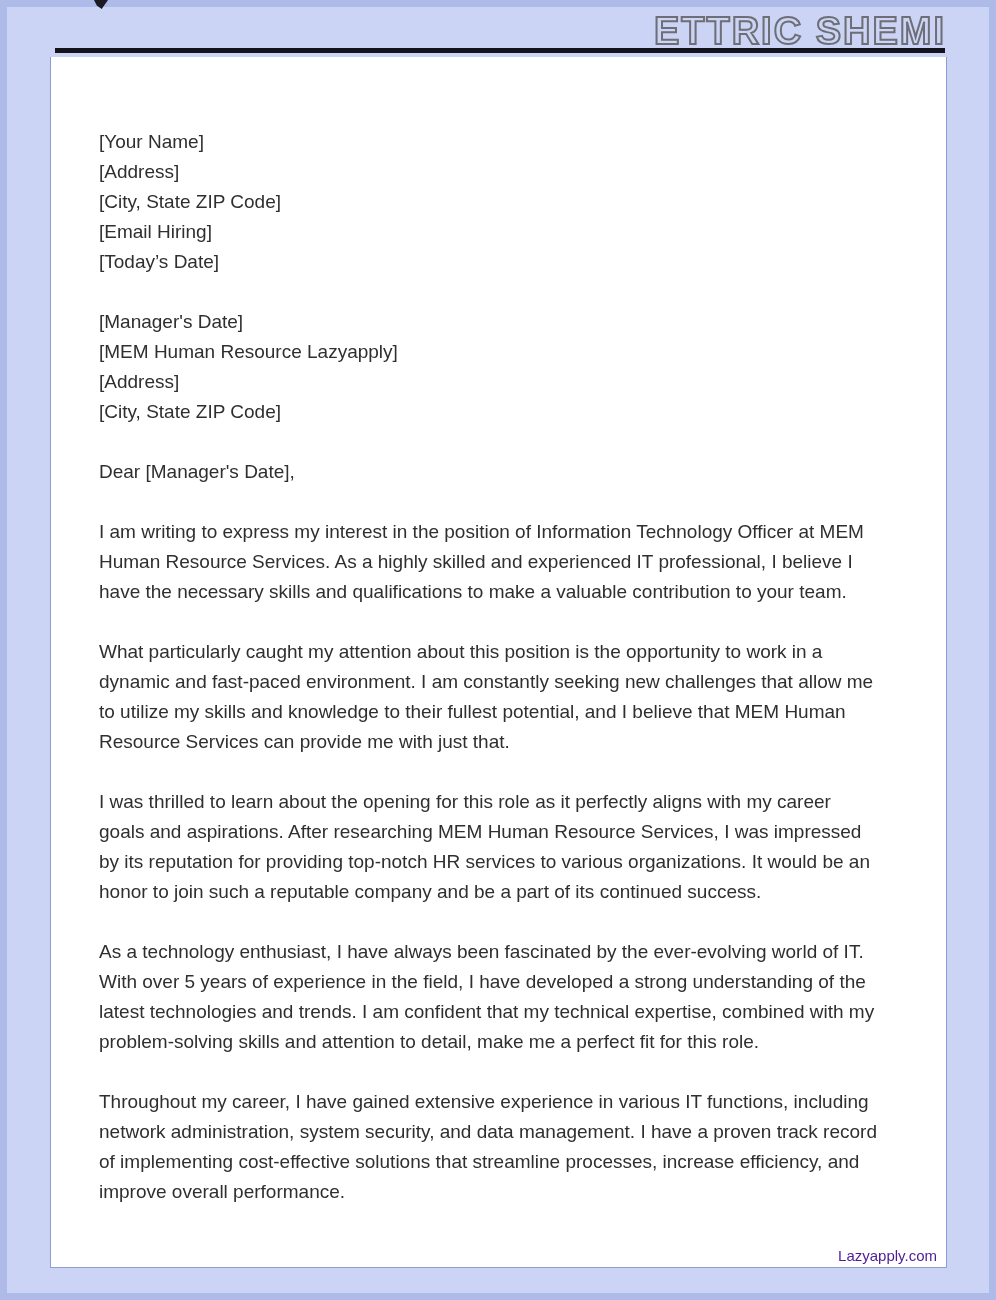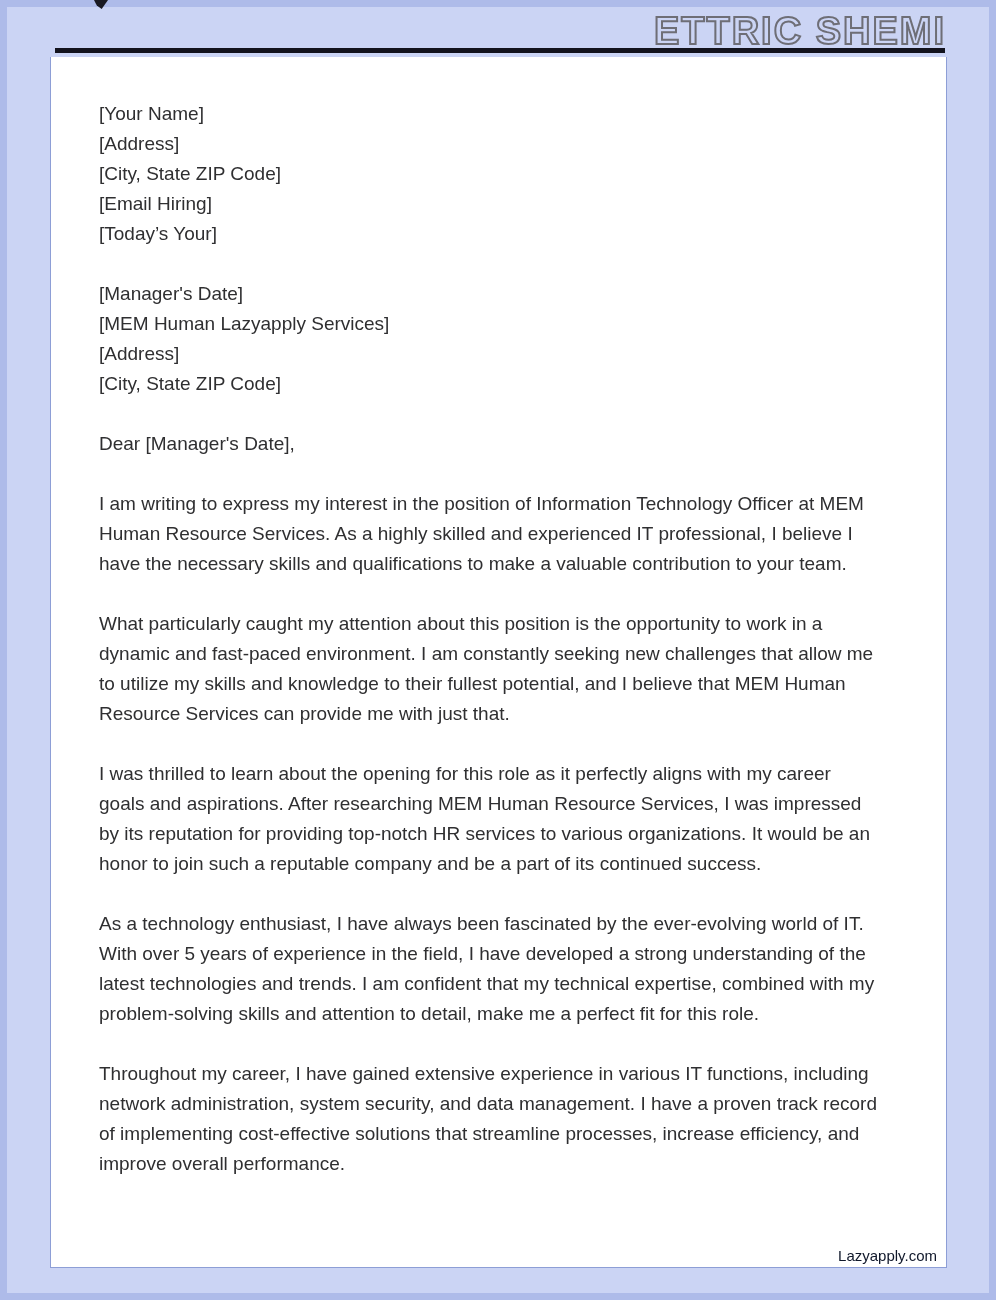--- a/index.html
+++ b/index.html
@@ -56,29 +56,29 @@
     border: 1px solid #8d9ed6;
     border-top: none;
     padding: 42px 50px 10px 48px;
     overflow: hidden;
   }
   .letter-text {
     font-size: 19px;
     line-height: 30px;
     color: #2f2f31;
   }
-  .block { margin-bottom: 30px; }
+  .block { margin-bottom: 30px; margin-top: 28px; }
   .block div { min-height: 30px; }
   .para { margin: 0 16px 30px 0; }
   .watermark {
     position: absolute;
     right: 59px;
     bottom: 36px;
     font-size: 15px;
-    color: #0f172a;
+    color: #4c1d95;
   }
 </style>
 </head>
 <body>
 
 <div class="canvas">
   <div class="inner-bg"></div>
 
   <div class="corner-mark"></div>
 
@@ -86,26 +86,26 @@
 
   <div class="header-rule"></div>
 
   <div class="letter-page letter-text">
 
     <div class="block">
       <div>[Your Name]</div>
       <div>[Address]</div>
       <div>[City, State ZIP Code]</div>
       <div>[Email Hiring]</div>
-      <div>[Today’s Your]</div>
+      <div>[Today’s Date]</div>
     </div>
 
     <div class="block">
       <div>[Manager's Date]</div>
-      <div>[MEM Human Lazyapply Services]</div>
+      <div>[MEM Human Resource Lazyapply]</div>
       <div>[Address]</div>
       <div>[City, State ZIP Code]</div>
     </div>
 
     <div class="block">
       <div>Dear [Manager's Date],</div>
     </div>
 
     <p class="para">I am writing to express my interest in the position of Information Technology Officer at MEM Human Resource Services. As a highly skilled and experienced IT professional, I believe I have the necessary skills and qualifications to make a valuable contribution to your team.</p>
     <p class="para">What particularly caught my attention about this position is the opportunity to work in a dynamic and fast-paced environment. I am constantly seeking new challenges that allow me to utilize my skills and knowledge to their fullest potential, and I believe that MEM Human Resource Services can provide me with just that.</p>

